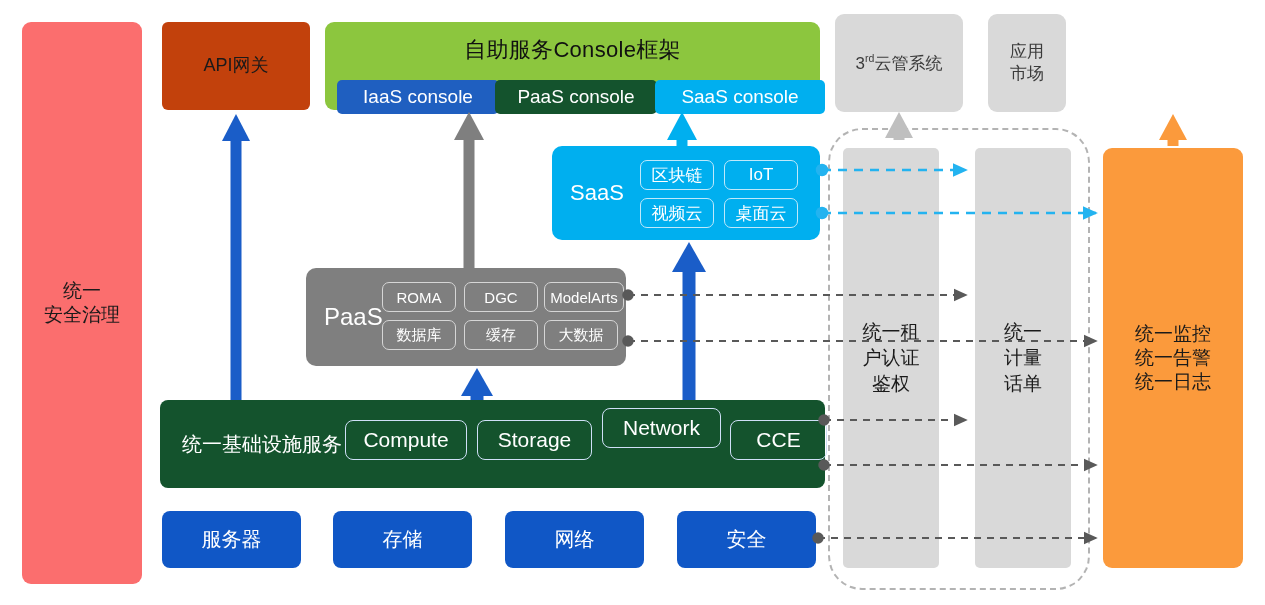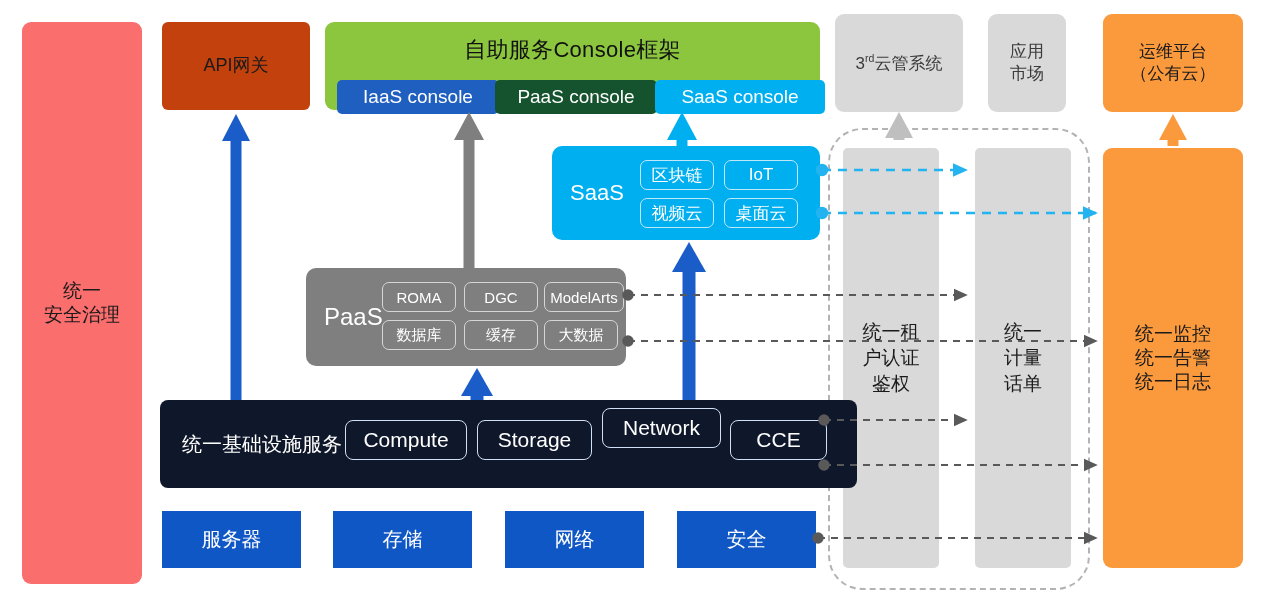--- a/index.html
+++ b/index.html
@@ -46,29 +46,29 @@
 
   
   #paas{background:#7F7F7F;border-radius:10px;}
   #paas-label{position:absolute;left:18px;top:50%;transform:translateY(-50%);
               color:#fff;font-size:24px;}
   .paas-chip{position:absolute;height:28px;border:1.6px solid #d6d6d6;border-radius:7px;
              display:flex;align-items:center;justify-content:center;
              color:#fff;font-size:15px;white-space:nowrap;}
 
   
-  #iaas{background:#0f172a;border-radius:8px;padding-left:32px;}
+  #iaas{background:#14532d;border-radius:8px;}
   #iaas-label{position:absolute;left:22px;top:50%;transform:translateY(-50%);
               color:#fff;font-size:20px;white-space:nowrap;}
   .iaas-chip{position:absolute;height:38px;border:1.6px solid #cfe0f7;border-radius:8px;
              display:flex;align-items:center;justify-content:center;
              color:#fff;font-size:21px;}
 
   
-  .res-box{background:#1057C6;color:#fff;font-size:20px;border-radius:0;}
+  .res-box{background:#1057C6;color:#fff;font-size:20px;border-radius:8px;}
 
   
   #dashed-region{position:absolute;border:2.2px dashed #b3b3b3;border-radius:34px;
                  box-sizing:border-box;}
 
   
   .gray-col{background:#D9D9D9;color:#1a1a1a;font-size:19px;border-radius:5px;
             display:flex;align-items:center;justify-content:center;}
 
   
@@ -108,26 +108,20 @@
     <span><span>3</span><sup>rd</sup><span>云管系统</span></span>
   </div>
 
   <div class="box rnd gray-card" style="left:988px;top:14px;width:78px;height:98px;">
     <div class="stack">
       <span>应用</span>
       <span>市场</span>
     </div>
   </div>
 
-  <div class="box rnd" id="ops-platform" style="left:1103px;top:14px;width:140px;height:98px;">
-    <div class="stack">
-      <span>运维平台</span>
-      <span>（公有云）</span>
-    </div>
-  </div>
 
   <div class="box rnd" id="ops-pillar" style="left:1103px;top:148px;width:140px;height:420px;justify-content:center;">
     <div class="stack">
       <span>统一监控</span>
       <span>统一告警</span>
       <span>统一日志</span>
     </div>
   </div>
 
   <div id="dashed-region" style="left:828px;top:128px;width:262px;height:462px;"></div>

